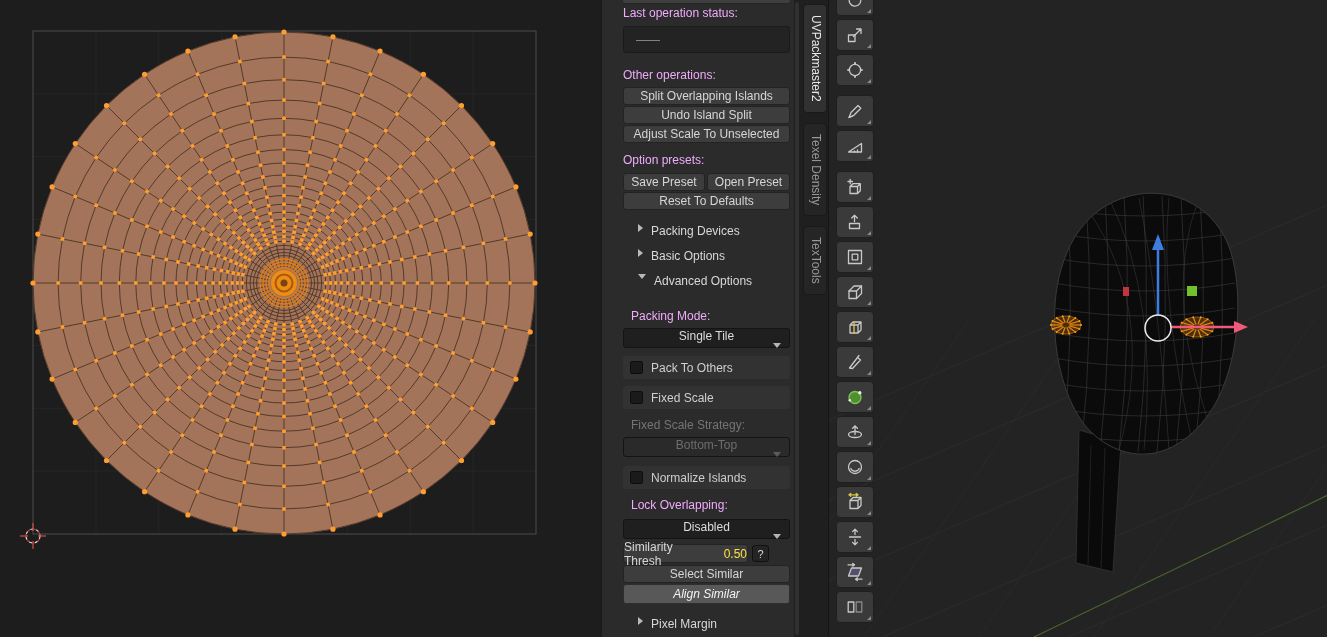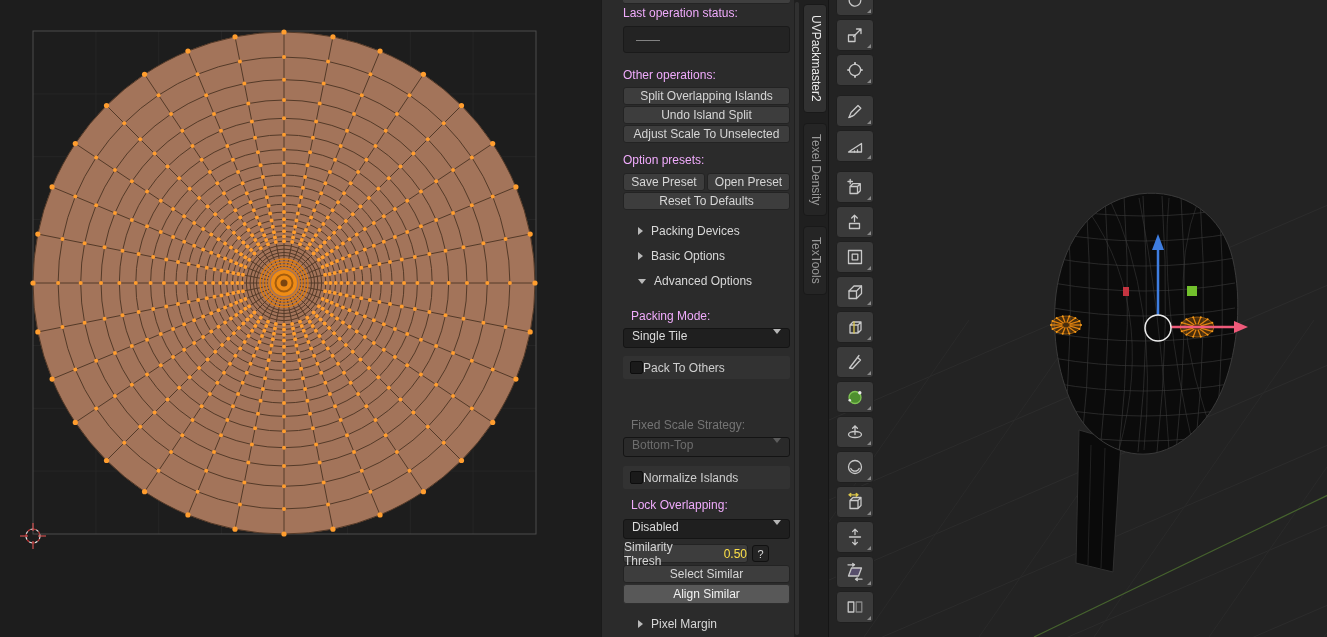--- a/index.html
+++ b/index.html
@@ -18,37 +18,37 @@
               background:#3f3f3f; border-radius:0 0 3px 3px; border-bottom:1px solid #242424; }
   .plabel { position:absolute; left:21px; color:#f0abfc; line-height:13px; }
   .plabel.inset { left:29px;text-align:center; }
   .plabel.dis { color:#747474; }
   .status-box { position:absolute; left:21px; width:167px; height:27px; background:#232323;
                 border:1px solid #1a1a1a; border-radius:3px; display:flex; align-items:center;
                 padding-left:12px; color:#8f8f8f; }
   .pbtn { position:absolute; left:21px; width:167px; height:18px; background:#3d3d3d;
           border:1px solid #232323; border-radius:3px; color:#d6d6d6; font:12px "Liberation Sans",sans-serif;
           display:flex; align-items:center; justify-content:center; cursor:default; }
-  .pbtn.hl { background:#585858; border-color:#2e2e2e; color:#f2f2f2; }
-  .section { position:absolute; left:36px; display:flex; align-items:center; gap:8px; color:#d8d8d8; }
+  .pbtn.hl { background:#585858; border-color:#2e2e2e; color:#f2f2f2;font-style:italic; }
+  .section { position:absolute; left:36px; display:flex; gap:8px; color:#d8d8d8; }
   .tri-r { width:0; height:0; border-top:4px solid transparent; border-bottom:4px solid transparent;
            border-left:5px solid #b9b9b9; display:inline-block; }
   .tri-d { width:0; height:0; border-left:4px solid transparent; border-right:4px solid transparent;
            border-top:5px solid #b9b9b9; display:inline-block; }
   .dropdown { position:absolute; left:21px; width:167px; height:20px; background:#1f1f1f;
-              border:1px solid #141414; border-radius:3px; display:flex; 
-              padding:0 8px; color:#dcdcdc; }
+              border:1px solid #141414; border-radius:3px; display:flex; align-items:center;
+              padding:0 8px; color:#dcdcdc;flex-direction:column; }
   .chev { margin-left:auto; width:0; height:0; border-left:4px solid transparent;
           border-right:4px solid transparent; border-top:5px solid #b5b5b5; }
   .dropdown.disabled { background:#2a2a2a; color:#6d6d6d; }
   .dropdown.disabled .chev { border-top-color:#5c5c5c; }
   .crow { position:absolute; left:21px; width:167px; height:23px; background:#323232;
           border-radius:2px; display:flex; align-items:center; }
   .cbox { width:13px; height:13px; margin-left:7px; background:#1a1a1a; border:1px solid #0d0d0d; border-radius:2px; }
-  .clabel { color:#cfcfcf; }
+  .clabel { margin-left:8px; color:#cfcfcf; }
   .simbtn { position:absolute; left:21px; width:125px; height:19px; background:#3d3d3d;
             border:1px solid #232323; border-radius:3px; display:flex; align-items:center;
             justify-content:center; gap:12px; color:#d6d6d6; }
   .simval { color:#fde047; }
   .helpbox { position:absolute; left:150px; width:17px; height:17px; background:#242424;
              border:1px solid #111; border-radius:3px; color:#d8d8d8; display:flex;
              align-items:center; justify-content:center; font-size:11px; }
 
   
   .tabstrip { position:absolute; left:794px; top:0; width:34px; height:637px; background:#1f1f1f; }
@@ -773,20 +773,24 @@
     <div class="plabel inset" style="top:310px">Packing Mode:</div>
     <div class="dropdown" style="top:328px">
       <span>Single Tile</span>
       <span class="chev"></span>
     </div>
 
     <div class="crow" style="top:356px">
       <span class="cbox"></span>
       <span class="clabel">Pack To Others</span>
     </div>
+    <div class="crow" style="top:386px">
+      <span class="cbox"></span>
+      <span class="clabel">Fixed Scale</span>
+    </div>
 
     <div class="plabel inset dis" style="top:419px">Fixed Scale Strategy:</div>
     <div class="dropdown disabled" style="top:437px">
       <span>Bottom-Top</span>
       <span class="chev"></span>
     </div>
 
     <div class="crow" style="top:466px">
       <span class="cbox"></span>
       <span class="clabel">Normalize Islands</span>

